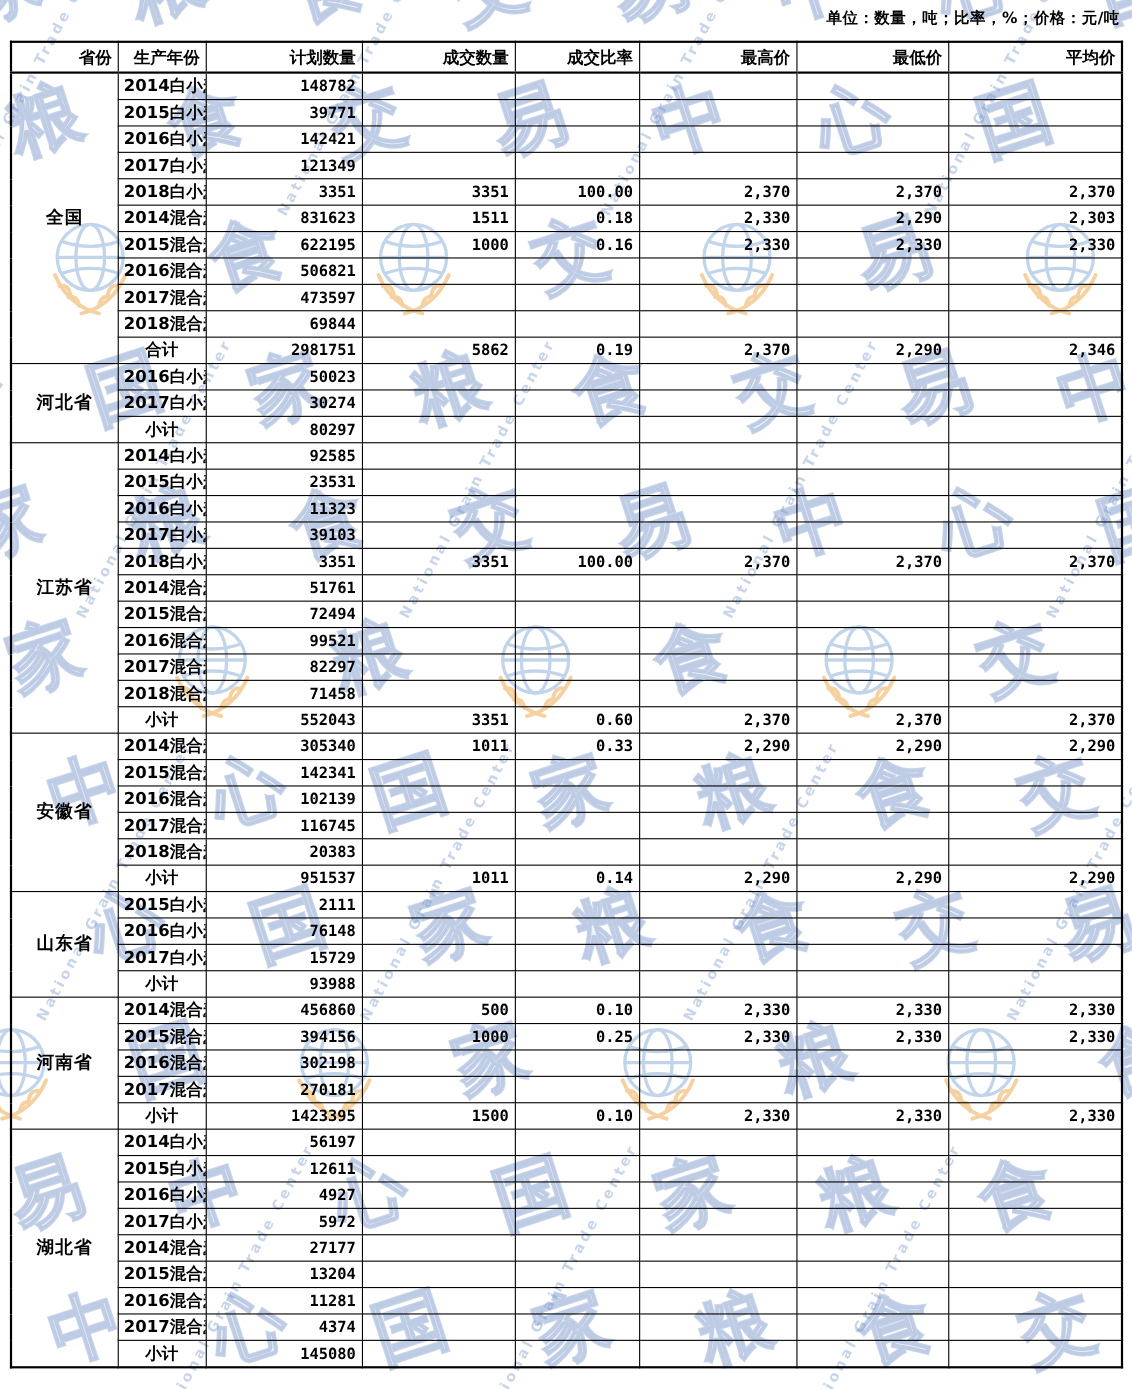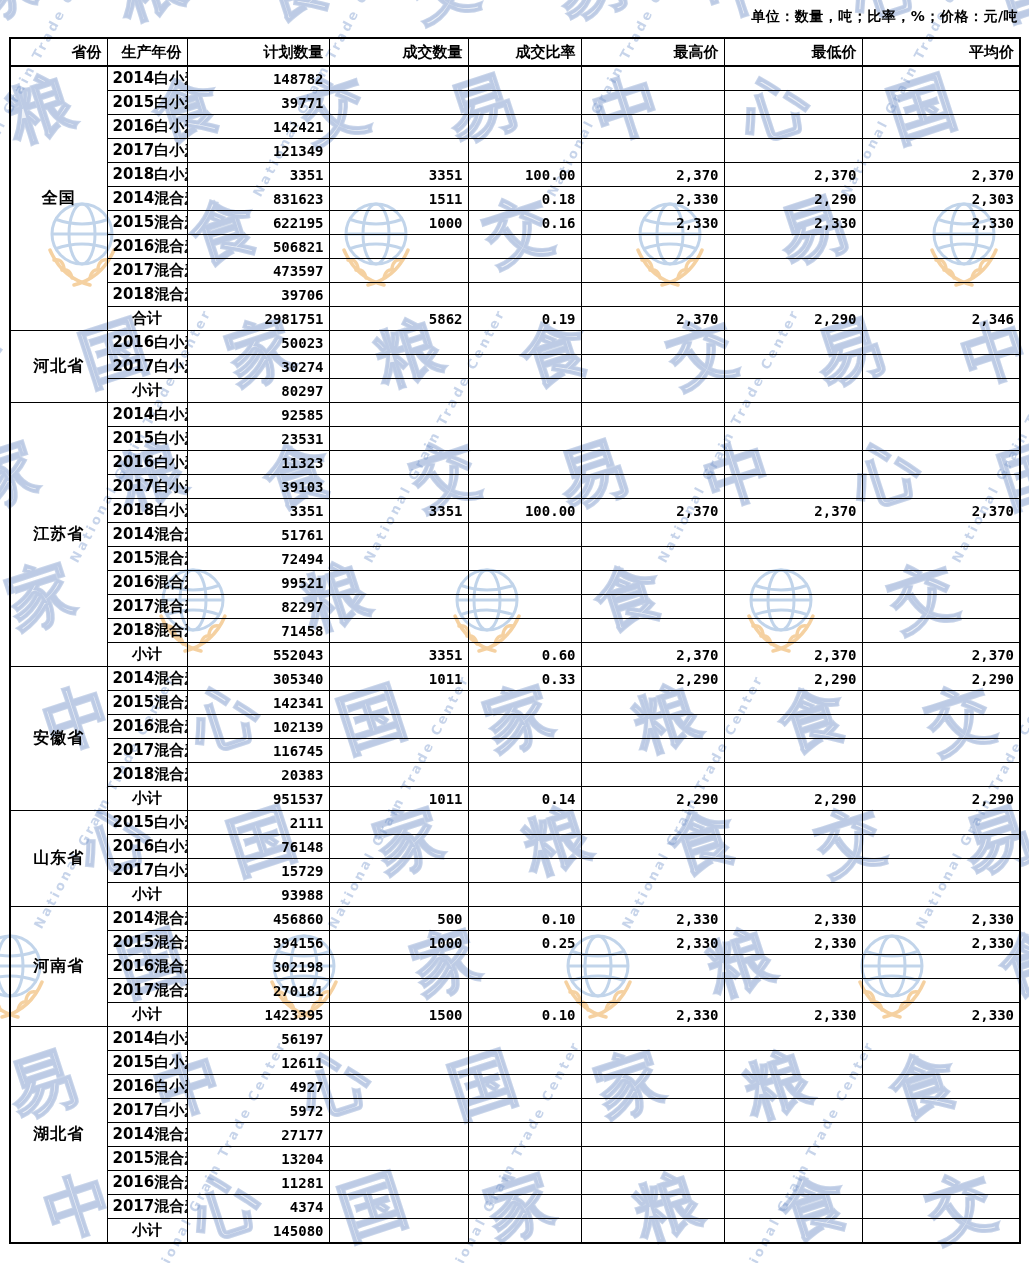--- a/index.html
+++ b/index.html
@@ -454,21 +454,21 @@
           <td class="year-cell">2017混合麦</td>
           <td class="num-cell">473597</td>
           <td class="num-cell"></td>
           <td class="num-cell"></td>
           <td class="num-cell"></td>
           <td class="num-cell"></td>
           <td class="num-cell"></td>
         </tr>
         <tr>
           <td class="year-cell">2018混合麦</td>
-          <td class="num-cell">39706</td>
+          <td class="num-cell">69844</td>
           <td class="num-cell"></td>
           <td class="num-cell"></td>
           <td class="num-cell"></td>
           <td class="num-cell"></td>
           <td class="num-cell"></td>
         </tr>
         <tr>
           <td class="year-cell">合计</td>
           <td class="num-cell">2981751</td>
           <td class="num-cell">5862</td>

